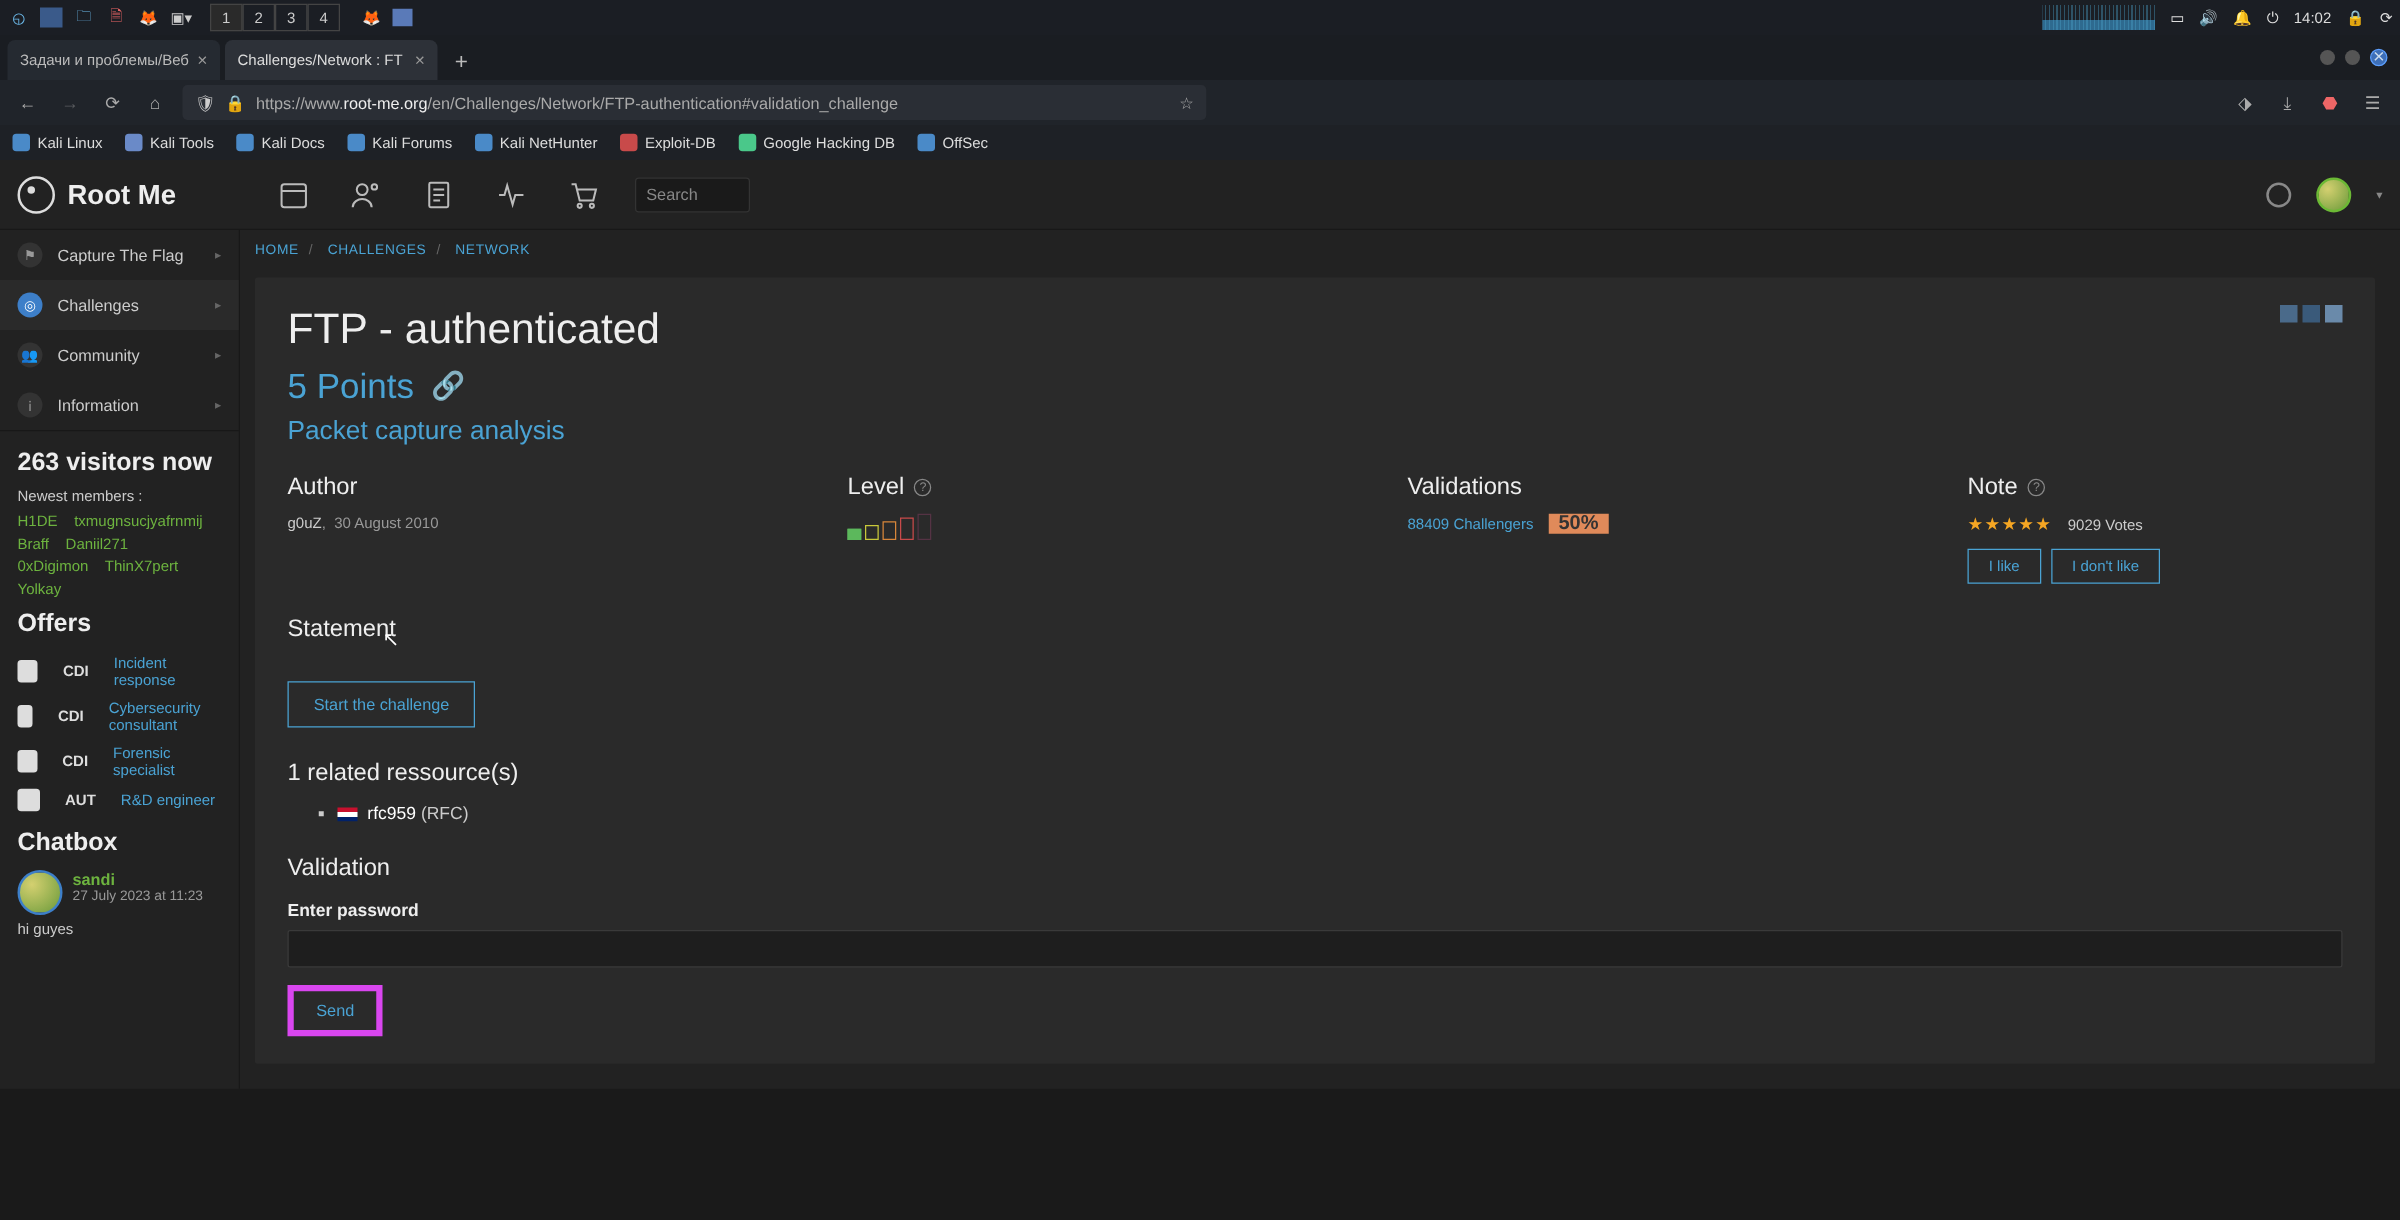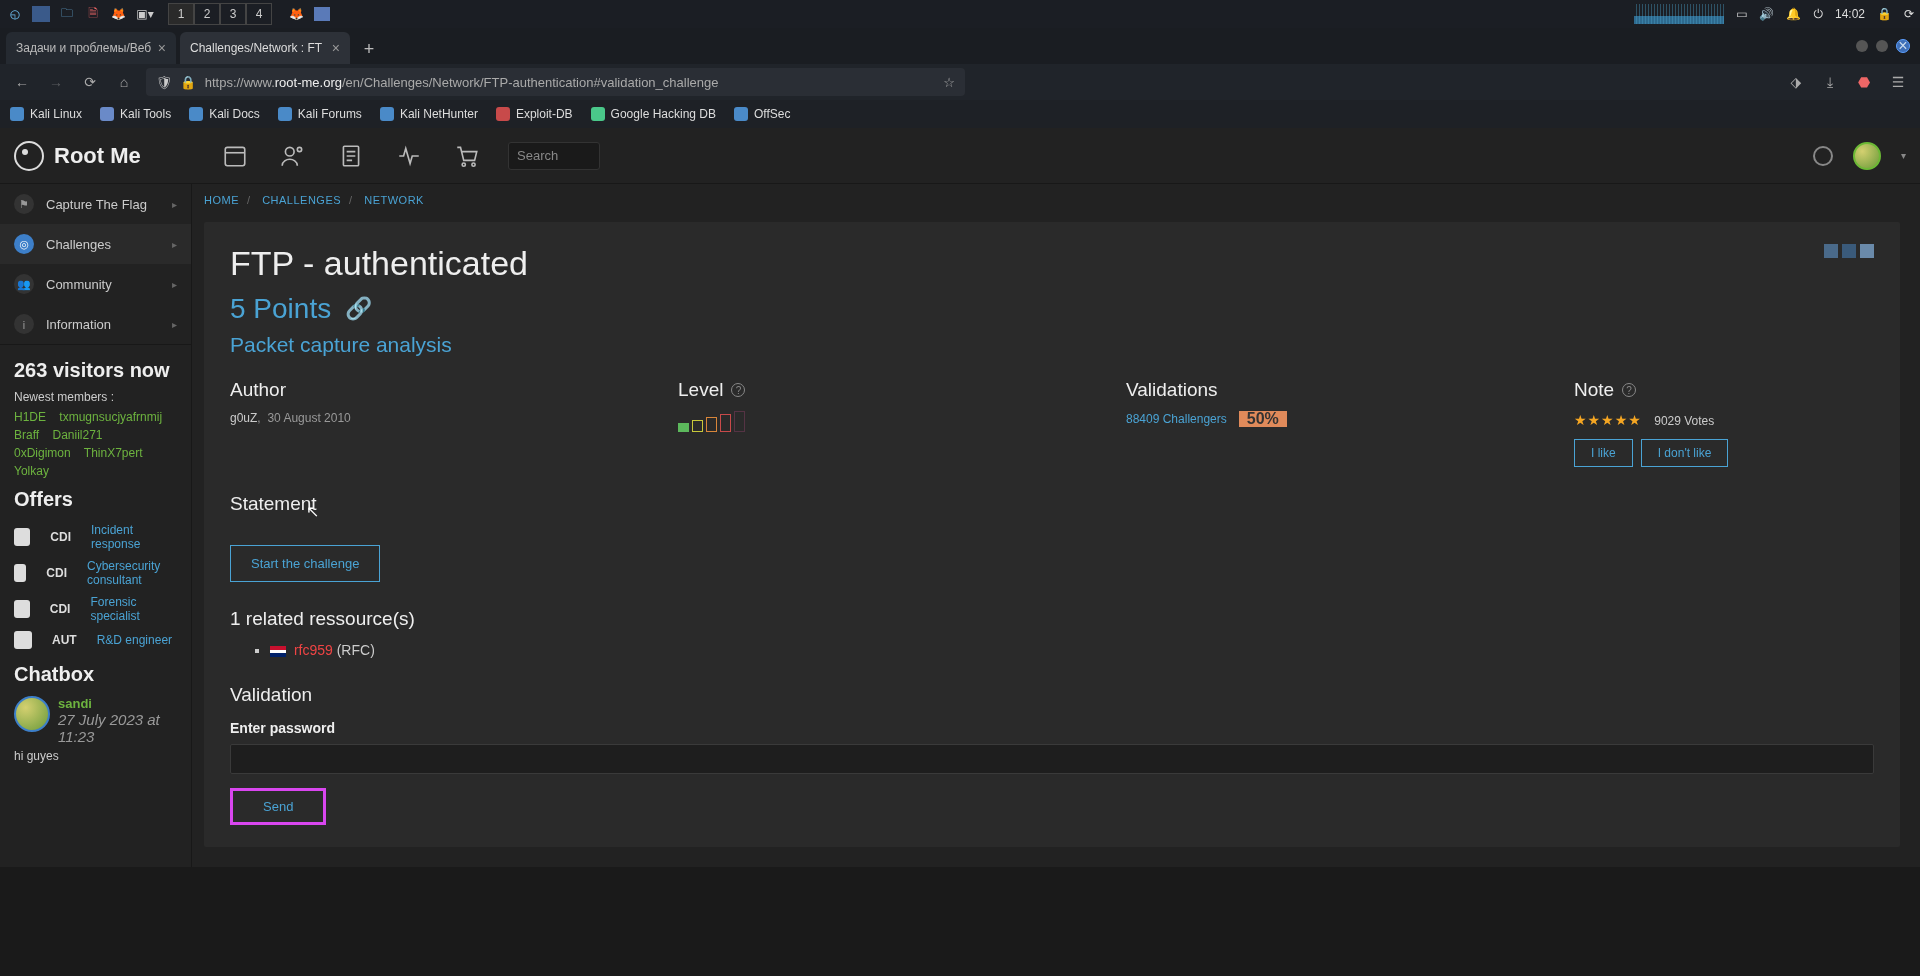--- a/index.html
+++ b/index.html
@@ -70,21 +70,21 @@
 .offers-title { font-size:20px; font-weight:600; color:#eee; margin: 8px 0;}
 .offer-item { display:flex; align-items:center; gap:20px; padding: 4px 0; font-size:12px; color:#ccc;}
 .offer-ico { width:18px; height:18px; background:#ddd; border-radius:3px;}
 .offer-item a { color:#4aa3d4; text-decoration:none;}
 .offer-item .tag { color:#ddd; font-weight:600;}
 .chatbox-title { font-size:20px; font-weight:600; color:#eee; margin: 10px 0;}
 .chat-msg { font-size:12px; color:#ccc; margin-bottom:10px;}
 .chat-msg .av { width:36px;height:36px;border-radius:50%; background:radial-gradient(circle at 30% 30%, #d4d070, #6a9a3a); border:2px solid #3d7fc9; float:left; margin-right:8px;}
 .chat-msg .av.right { float:right; margin-left:8px; margin-right:0;}
 .chat-msg .name { color:#6db33f; font-weight:600; font-size:13px;}
-.chat-msg .time { font-style:italic; color:#999; font-size:15px;}
+.chat-msg .time { color:#999; font-size:11px;}
 .chat-msg.r { text-align:right;}
 .chat-msg.r .name { color:#6db33f;}
 .chat-text { clear:both; font-size:12px; color:#ccc; padding-top:4px;}
 
 
 .main { flex:1; padding: 0; background:#222; overflow:auto;}
 .breadcrumb { padding: 10px 0 10px 0; font-size:11px; color:#4aa3d4; letter-spacing:.5px;}
 .breadcrumb .sep { color:#666; margin:0 8px;}
 .content-card { background:#2a2a2a; margin: 6px 20px 20px 0; padding: 22px 26px; border-radius:2px;}
 .page-title { font-size: 34px; font-weight:400; color:#eee; }
@@ -112,25 +112,25 @@
 .validations-line a { color:#4aa3d4; text-decoration:none;}
 .perc-bar { width:48px; height:16px; background:#e08a5a; color:#333; font-size:16px; display:flex; align-items:center; justify-content:center; font-weight:600;}
 .stars { color:#f5a623; font-size:14px; letter-spacing:1px;}
 .votes { color:#ccc; font-size:12px; margin-left:8px;}
 .vote-btns { display:flex; gap:8px; margin-top:10px;}
 .vote-btn { border:1px solid #4aa3d4; color:#4aa3d4; background:transparent; padding:6px 16px; font-size:12px; cursor:pointer;}
 .section-h { font-size:19px; color:#eee; margin-top:26px; margin-bottom:12px;}
 .stmt { font-size:14px; color:#ddd; line-height:1.5;}
 .start-btn { display:inline-block; border:1px solid #4aa3d4; color:#4aa3d4; background:transparent; padding:10px 20px; font-size:13px; margin-top:18px; cursor:pointer;}
 .res-list { list-style: square; margin-left: 40px; margin-top:10px; font-size:14px; color:#ccc;}
-.res-list a { color:#ef4444; text-decoration:none;}
+.res-list a { color:#ffffff; text-decoration:none;}
 .flag { display:inline-block; width:16px; height:11px; background:linear-gradient(#c8102e 33%, #fff 33% 66%, #012169 66%); margin-right:4px; vertical-align:middle;}
 .pw-label { font-size:14px; font-weight:600; color:#eee; margin-top:14px; margin-bottom:8px; display:block;}
 .pw-input { width:100%; height:30px; background:#1e1e1e; border:1px solid #3a3a3a; border-radius:2px; color:#eee; padding:0 8px;}
-.send-btn { border:3px solid #d946ef; color:#4aa3d4; background:transparent; padding:8px 30px; font-size:13px; margin-top:14px; cursor:pointer;}
+.send-btn { border:5px solid #d946ef; color:#4aa3d4; background:transparent; padding:8px 18px; font-size:13px; margin-top:14px; cursor:pointer;}
 
 .cursor { position:absolute; top:502px; left:306px; font-size:16px; color:#fff; pointer-events:none; z-index:100;}
 
 .main-wrap { padding-left: 12px;}
 </style>
 </head>
 <body>
 
 <div class="os-taskbar">
   <div class="os-left">

